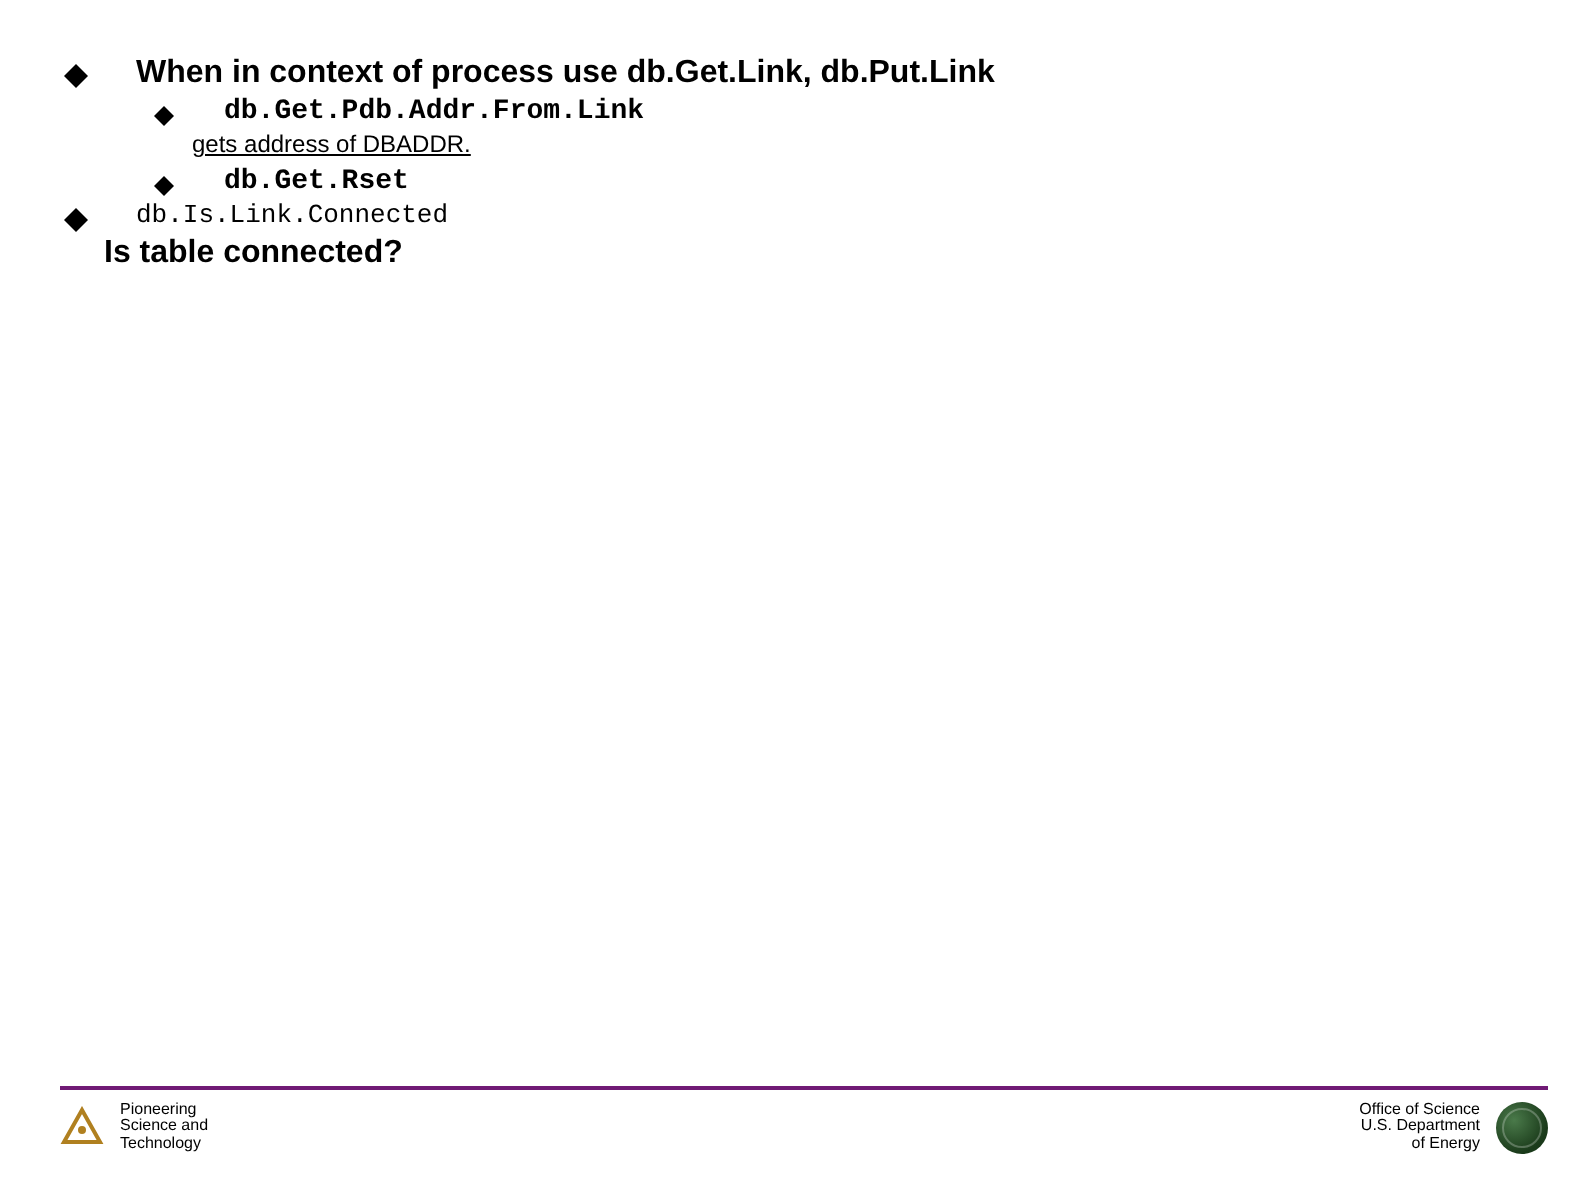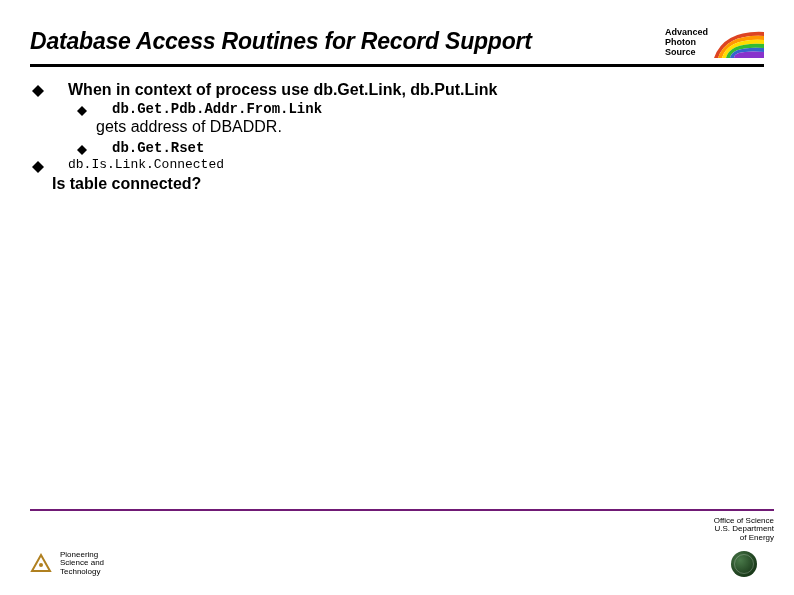--- a/index.html
+++ b/index.html
@@ -59,21 +59,21 @@
   }
   .diamond {
     width: 12px;
     height: 12px;
     flex-shrink: 0;
     margin-top: 4px;
   }
   .text-bold { font-size: 16px; font-weight: bold; }
   .text-mono { font-size: 14px; font-family: "Courier New", monospace; font-weight: bold; }
   .text-mono-sm { font-size: 13px; font-family: "Courier New", monospace; font-weight: normal; }
-  .text-plain { font-size: 16px; }
+  .text-plain { font-size: 12px; text-decoration: underline; }
   .sub {
     padding-left: 44px;
   }
   .sub .item-level1 { margin-bottom: 1px; }
   .desc {
     padding-left: 22px;
     margin-bottom: 4px;
   }
   .sub .desc { padding-left: 20px; }
 
@@ -99,21 +99,20 @@
     position: relative;
   }
   .footer-left .txt {
     font-size: 8px;
     line-height: 1.1;
   }
   .footer-right {
     display: flex;
     align-items: center;
     gap: 8px;
-    flex-direction: column;
   }
   .footer-right .txt {
     font-size: 8px;
     line-height: 1.1;
     text-align: right;
   }
   .doe-logo {
     width: 26px;
     height: 26px;
     border-radius: 50%;
@@ -127,38 +126,20 @@
     inset:3px;
     border:1px solid rgba(255,255,255,0.25);
     border-radius:50%;
   }
 </style>
 </head>
 <body>
 
 <div class="slide">
 
-  <div class="header">
-    <div class="title">Database Access Routines for Record Support</div>
-    <div class="logo-aps">
-      <div class="aps-text">
-        <div>Advanced</div>
-        <div>Photon</div>
-        <div>Source</div>
-      </div>
-      <svg class="aps-rainbow" viewBox="0 0 50 30">
-        <path d="M0 30 Q10 2 50 4 L50 8 Q12 6 4 30 Z" fill="#d42"></path>
-        <path d="M4 30 Q12 6 50 8 L50 12 Q14 10 8 30 Z" fill="#f90"></path>
-        <path d="M8 30 Q14 10 50 12 L50 16 Q16 14 12 30 Z" fill="#fd0"></path>
-        <path d="M12 30 Q16 14 50 16 L50 20 Q18 18 16 30 Z" fill="#3b3"></path>
-        <path d="M16 30 Q18 18 50 20 L50 24 Q20 22 20 30 Z" fill="#36c"></path>
-        <path d="M20 30 Q20 22 50 24 L50 30 Z" fill="#83c"></path>
-      </svg>
-    </div>
-  </div>
 
   <div class="content">
 
     <div class="item-level1">
       <svg class="diamond" viewBox="0 0 12 12">
           <polygon class="filled" points="6,0 12,6 6,12 0,6"></polygon>
         </svg>
       <div class="text-bold">When in context of process use db.Get.Link, db.Put.Link</div>
     </div>
 

